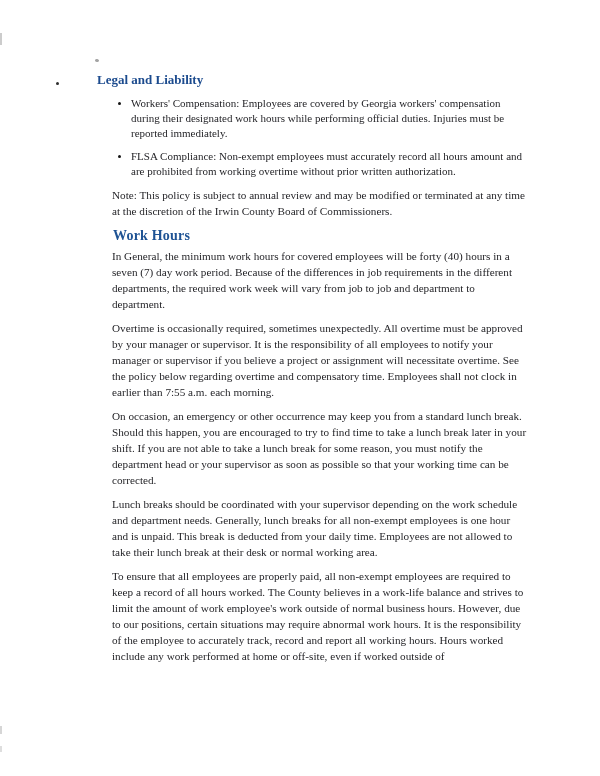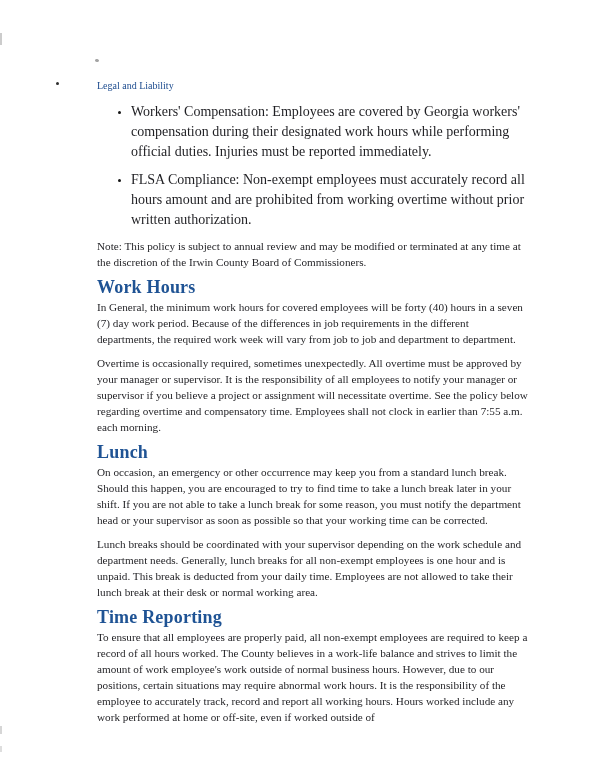--- a/index.html
+++ b/index.html
@@ -39,50 +39,50 @@
   .edge-mark-2 { position:absolute; left:0; top:726px; width:2px; height:8px;  background:#d6d6d6; }
   .edge-mark-3 { position:absolute; left:0; top:746px; width:2px; height:6px;  background:#dedede; }
 
   .content {
     position: absolute;
     left: 97px;
     top: 70px;
     width: 432px;
   }
   .subheading {
-    font-size: 10px;
+    font-size: 13px;
     line-height: 16px;
-    font-weight: 400;
+    font-weight: 700;
     color: #1c4b8e;
-    margin: 8px 0 4px 0;
+    margin: 2px 0 4px 0;
   }
   .section-heading {
-    font-size: 18px;
+    font-size: 14px;
     line-height: 18px;
     font-weight: 700;
     color: #1f5394;
     letter-spacing: 0.2px;
-    margin: 6px 0 3px 0;
+    margin: 6px 0 3px 16px;
   }
   .bullet-list {
     margin: 0 0 8px 0;
     padding: 0 0 0 34px;
     list-style: disc outside;
   }
   .bullet-list li {
-    font-size: 14px;
-    line-height: 20px;
+    font-size: 11px;
+    line-height: 15px;
     margin: 8px 0 2px 0;
     color: #1f1f23;
   }
   .bullet-list li::marker { color: #141414; font-size: 10px; }
   .para {
     font-size: 11.2px;
     line-height: 16px;
-    margin: 0 0 8px 0;
+    margin: 0 0 8px 15px;
     color: #1f1f23;
   }
   .para + .section-heading, .bullet-list + .para { margin-top: 6px; }
 </style>
 </head>
 <body>
 
 <div class="page">
 
   <span class="speck-a"></span>
@@ -101,24 +101,22 @@
     </ul>
 
     <p class="para">Note: This policy is subject to annual review and may be modified or terminated at any time at the discretion of the Irwin County Board of Commissioners.</p>
 
     <h2 class="section-heading">Work Hours</h2>
 
     <p class="para">In General, the minimum work hours for covered employees will be forty (40) hours in a seven (7) day work period. Because of the differences in job requirements in the different departments, the required work week will vary from job to job and department to department.</p>
 
     <p class="para">Overtime is occasionally required, sometimes unexpectedly. All overtime must be approved by your manager or supervisor. It is the responsibility of all employees to notify your manager or supervisor if you believe a project or assignment will necessitate overtime. See the policy below regarding overtime and compensatory time. Employees shall not clock in earlier than 7:55 a.m. each morning.</p>
 
-    <h2 class="section-heading">Lunch</h2>
 
     <p class="para">On occasion, an emergency or other occurrence may keep you from a standard lunch break. Should this happen, you are encouraged to try to find time to take a lunch break later in your shift. If you are not able to take a lunch break for some reason, you must notify the department head or your supervisor as soon as possible so that your working time can be corrected.</p>
 
     <p class="para">Lunch breaks should be coordinated with your supervisor depending on the work schedule and department needs. Generally, lunch breaks for all non-exempt employees is one hour and is unpaid. This break is deducted from your daily time. Employees are not allowed to take their lunch break at their desk or normal working area.</p>
 
-    <h2 class="section-heading">Time Reporting</h2>
 
     <p class="para">To ensure that all employees are properly paid, all non-exempt employees are required to keep a record of all hours worked. The County believes in a work-life balance and strives to limit the amount of work employee's work outside of normal business hours. However, due to our positions, certain situations may require abnormal work hours. It is the responsibility of the employee to accurately track, record and report all working hours. Hours worked include any work performed at home or off-site, even if worked outside of</p>
 
   </div>
 </div>
 
 </body></html>

